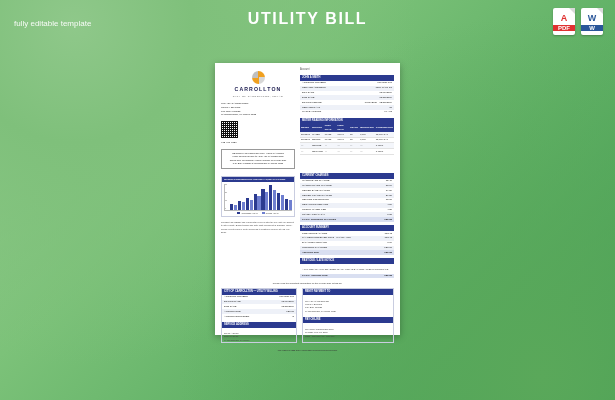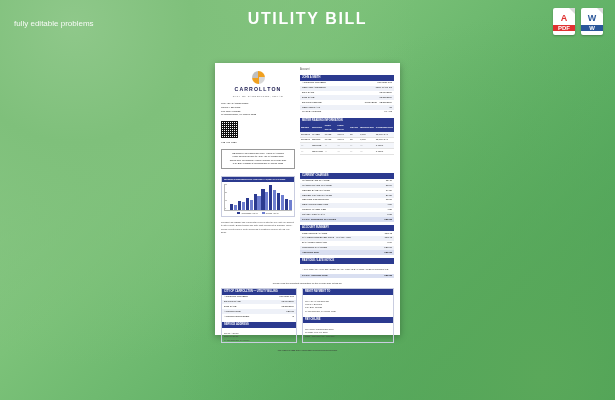--- a/index.html
+++ b/index.html
@@ -100,21 +100,21 @@
   .footer{font-size:2.2px;text-align:center;margin-top:6px;color:#333;}
   .halfbox{border:.4px solid #c9cde0;padding:0;}
   .bluebar.sm{margin-top:0;}
 </style>
 </head>
 <body>
 
 <div class="page">
 
   <div class="brand">
-    <div class="sub">fully editable problems</div>
+    <div class="sub">fully editable template</div>
   </div>
 
   <div class="title">UTILITY BILL</div>
 
   <div class="files">
     <div class="file pdf">
       <div class="glyph">A</div>
       <div class="tag">PDF</div>
     </div>
     <div class="file word">

